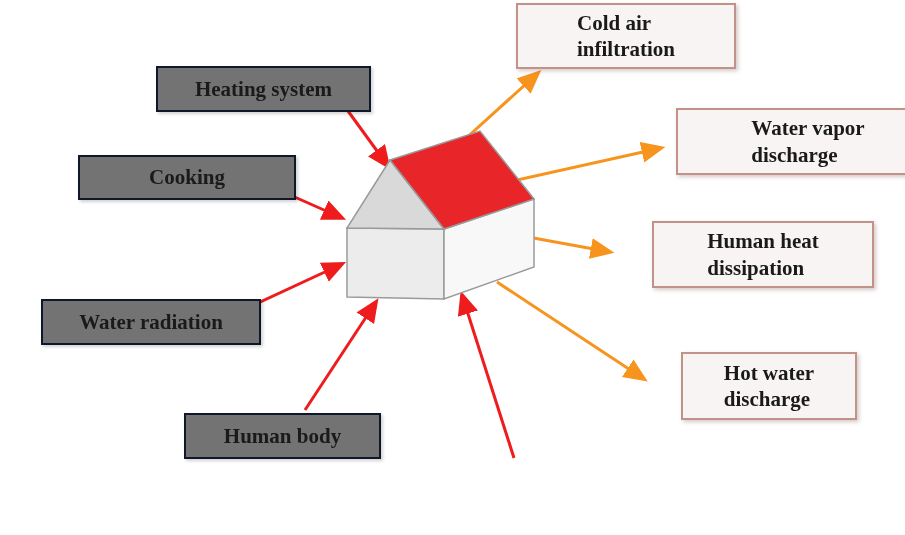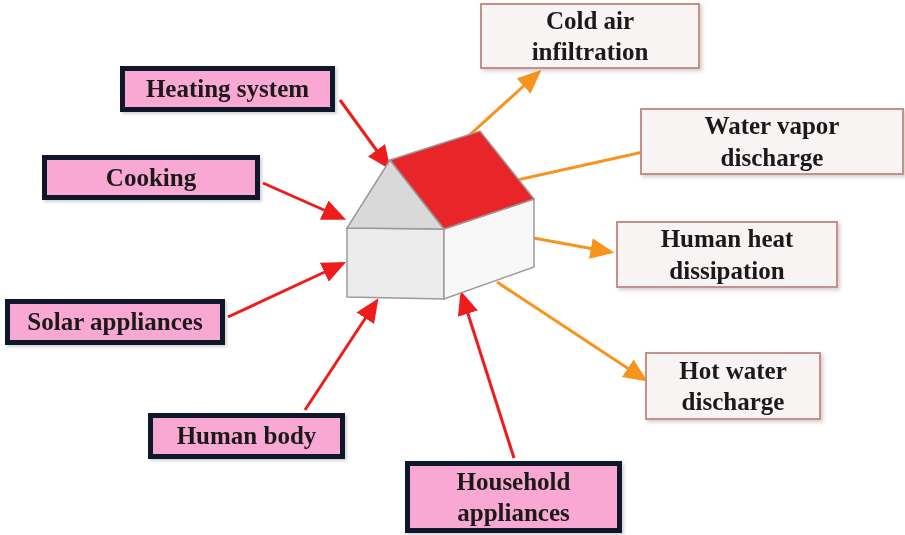--- a/index.html
+++ b/index.html
@@ -20,31 +20,32 @@
     left: 0;
     top: 0;
     width: 905px;
     height: 535px;
   }
   .box {
     position: absolute;
     display: flex;
     align-items: center;
     justify-content: center;
-    text-align: center;
+    text-align: left;
     font-weight: bold;
-    font-size: 25px;
+    font-size: 21px;
     line-height: 1.25;
     color: #1a1a1a;
     white-space: pre-line;
     box-sizing: border-box;
+    margin-left: 36px;
   }
   .box.source {
-    background: #f9a8d4;
-    border: 5px solid #0f172a;
+    background: #737373;
+    border: 2px solid #0f172a;
     box-shadow: 2px 2px 3px rgba(0,0,0,0.18);
   }
   .box.loss {
     background: #f7f4f3;
     border: 2px solid #c0928a;
     box-shadow: 2px 2px 4px rgba(120,80,70,0.30);
   }
   
   .pos-heating   { left:120px; top:66px;  width:215px; height:46px; }
   .pos-cooking   { left:42px;  top:155px; width:218px; height:45px; }
@@ -91,28 +92,24 @@
     </g>
   </svg>
 
   <div class="box source pos-heating">
     <span>Heating system</span>
   </div>
   <div class="box source pos-cooking">
     <span>Cooking</span>
   </div>
   <div class="box source pos-solar">
-    <span>Solar appliances</span>
+    <span>Water radiation</span>
   </div>
   <div class="box source pos-human">
     <span>Human body</span>
-  </div>
-  <div class="box source pos-household">
-    <span>Household
-appliances</span>
   </div>
 
   <div class="box loss pos-coldair">
     <span>Cold air
 infiltration</span>
   </div>
   <div class="box loss pos-vapor">
     <span>Water vapor
 discharge</span>
   </div>

